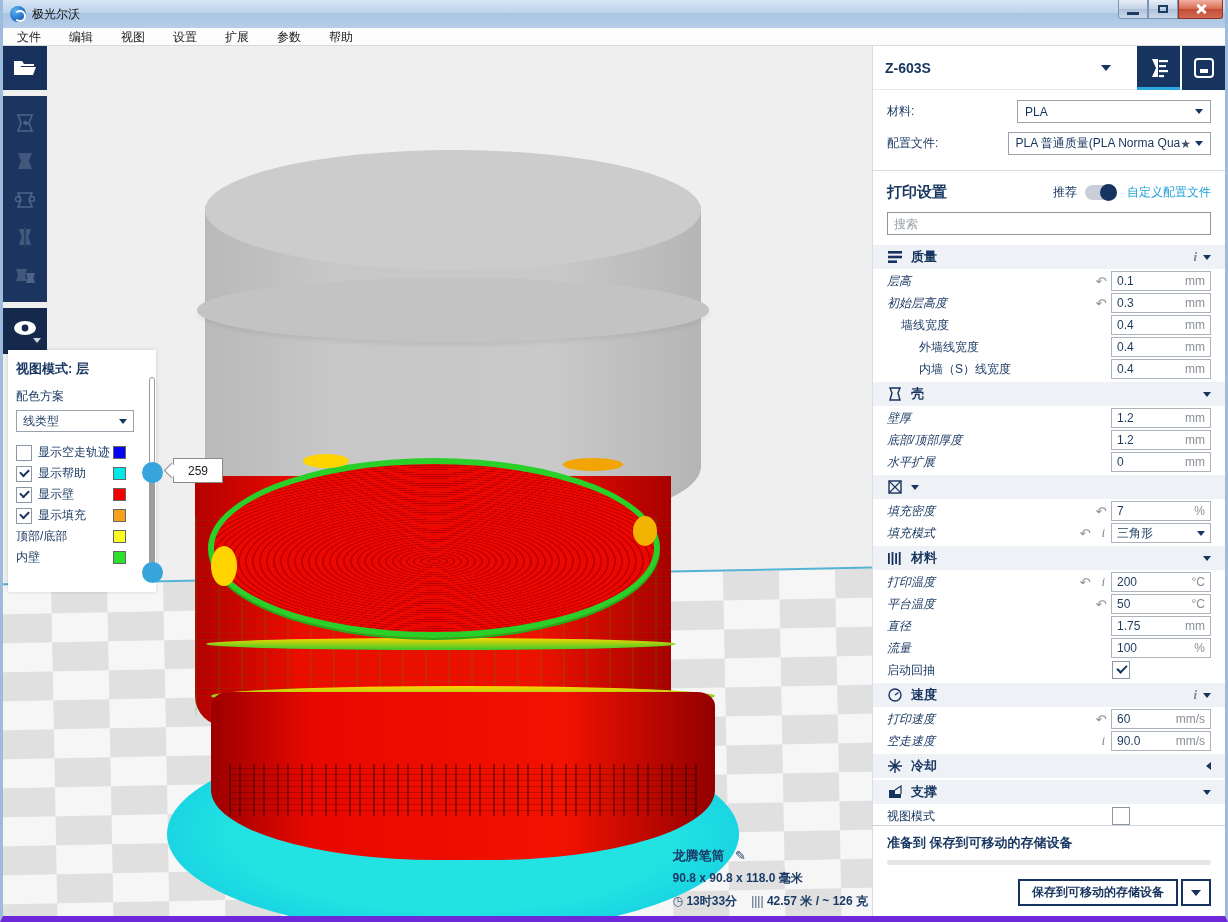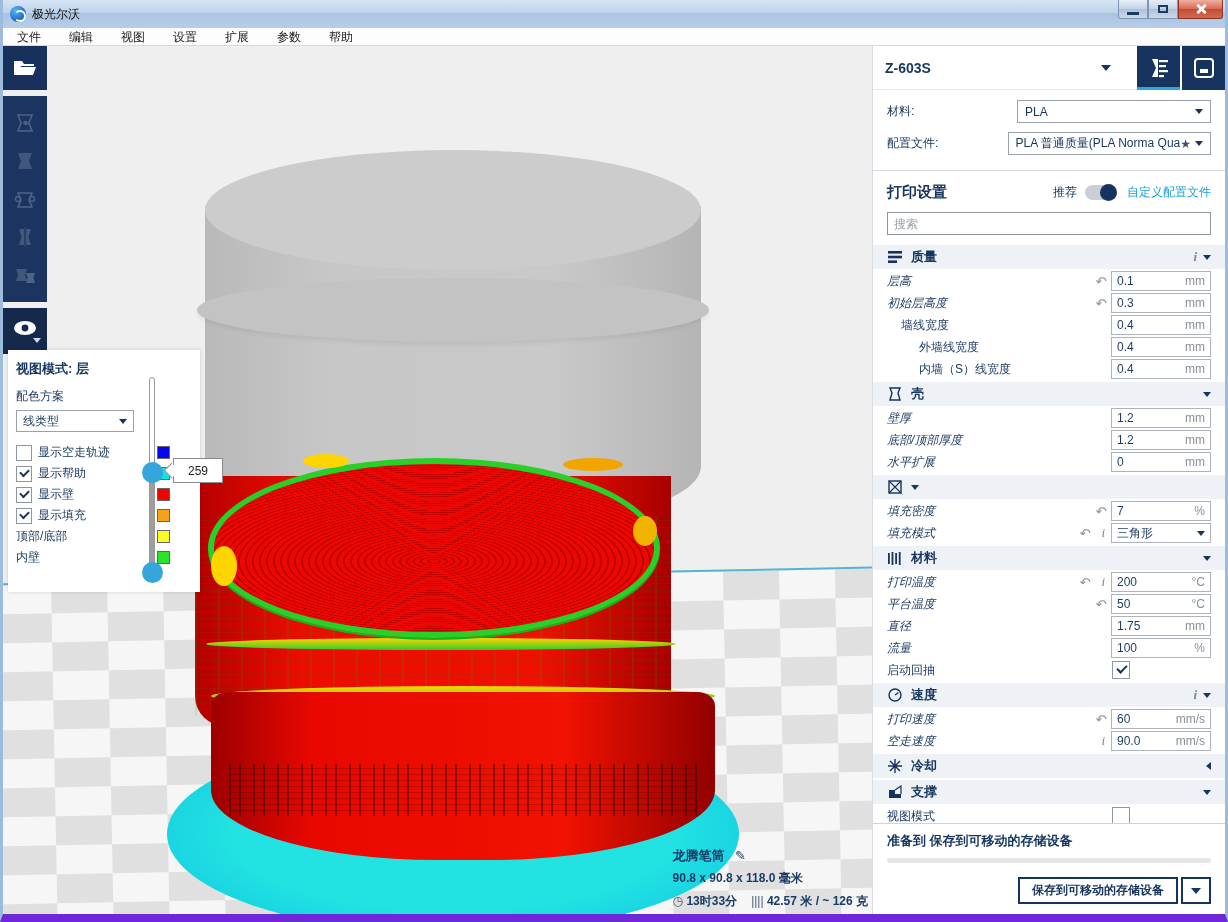--- a/index.html
+++ b/index.html
@@ -1,18 +1,18 @@
 <!DOCTYPE html>
 <html><head>
 <meta charset="utf-8">
 <style>
   *{margin:0;padding:0;box-sizing:border-box;font-family:"Liberation Sans","DejaVu Sans",sans-serif;}
   html,body{width:1228px;height:922px;overflow:hidden;}
   body{background:#9dbbdd;}
-  .window{width:1228px;height:922px;border-left:3px solid #9dbbdd;border-right:3px solid #9dbbdd;border-bottom:8px solid #6d28d9;display:flex;flex-direction:column;background:#ffffff;}
+  .window{width:1228px;height:922px;border-left:3px solid #9dbbdd;border-right:3px solid #9dbbdd;border-bottom:6px solid #6d28d9;display:flex;flex-direction:column;background:#ffffff;}
   
   .titlebar{height:28px;background:linear-gradient(180deg,#d7e5f4 0%,#bdd3ea 45%,#a9c5e3 46%,#b6cde8 100%);display:flex;align-items:center;position:relative;flex:none;}
   .app-logo{width:16px;height:16px;border-radius:50%;margin-left:7px;background:radial-gradient(circle at 35% 30%,#5cb4f2,#1c64c2 70%,#0e4a9e);position:relative;flex:none;}
   .app-logo::after{content:"";position:absolute;left:4px;top:4px;width:8px;height:8px;border:2px solid #fff;border-left-color:transparent;border-radius:50%;}
   .title-text{font-size:12px;color:#111;margin-left:6px;}
   .winbtns{position:absolute;right:2px;top:0;display:flex;}
   .winbtn{width:30px;height:19px;border:1px solid #7e96b5;border-top:none;background:linear-gradient(180deg,#e7eff8,#c2d2e6 50%,#aebfd8 51%,#cbd9ea);display:flex;align-items:center;justify-content:center;position:relative;}
   .winbtn.min{border-radius:0 0 0 3px;}
   .winbtn.close{width:45px;background:linear-gradient(180deg,#f0b0a2,#d86a50 50%,#c34c34 51%,#d06a52);border-color:#8e3426;border-radius:0 0 3px 0;}
   .glyph-min{width:12px;height:3px;background:#1d3a5f;margin-top:8px;}
@@ -42,21 +42,21 @@
   .base-ring{position:absolute;left:208px;top:640px;width:504px;height:20px;border-radius:50%;background:linear-gradient(180deg,#ffd400,#30c830);}
   .base-pattern{position:absolute;left:226px;top:718px;width:468px;height:52px;background:repeating-linear-gradient(90deg,rgba(40,0,0,.55) 0 2px,transparent 2px 10px,rgba(40,0,0,.55) 10px 12px,transparent 12px 24px),repeating-linear-gradient(0deg,transparent 0 5px,rgba(0,0,0,.25) 5px 6px);opacity:.8;}
   .brim-disc{position:absolute;left:164px;top:688px;width:572px;height:200px;border-radius:50%;background:radial-gradient(ellipse at 50% 50%,#22e2e2 0 55%,#17d2e2 75%,#0fc3da),repeating-radial-gradient(ellipse at 50% 50%,rgba(0,80,100,.20) 0 2px,transparent 2px 7px);}
   
   .tile{position:absolute;left:0;background:#17305c;}
   .tile-folder{top:0;width:44px;height:44px;display:flex;align-items:center;justify-content:center;}
   .tile-tools{top:50px;width:44px;height:206px;display:flex;flex-direction:column;align-items:center;justify-content:space-around;padding:8px 0;background:#1b3560;}
   .tile-eye{top:262px;width:44px;height:46px;display:flex;align-items:center;justify-content:center;flex-direction:column;background:#15294d;}
   .eye-chev{width:0;height:0;border-left:4px solid transparent;border-right:4px solid transparent;border-top:5px solid #cfd8e6;margin-top:2px;align-self:flex-end;margin-right:6px;}
   
-  .view-panel{position:absolute;left:5px;top:304px;width:192px;height:242px;background:#fff;box-shadow:0 0 4px rgba(0,0,0,.15);padding:10px 8px 0 8px;font-size:12px;color:#16355f;}
+  .view-panel{position:absolute;left:5px;top:304px;width:148px;height:242px;background:#fff;box-shadow:0 0 4px rgba(0,0,0,.15);padding:10px 8px 0 8px;font-size:12px;color:#16355f;}
   .vp-title{font-weight:bold;font-size:13px;margin-bottom:10px;}
   .vp-sub{margin-bottom:5px;}
   .vp-select{width:118px;height:22px;border:1px solid #9aa2ac;display:flex;align-items:center;padding:0 6px;justify-content:space-between;margin-bottom:10px;background:#fff;}
   .vp-row{display:flex;align-items:center;height:21px;}
   .cb{width:16px;height:16px;border:1px solid #8d97a3;background:#fff;flex:none;margin-right:6px;position:relative;}
   .cb.checked::after{content:"";position:absolute;left:3px;top:2px;width:7px;height:4px;border-left:2px solid #17335f;border-bottom:2px solid #17335f;transform:rotate(-45deg);}
   .vp-label{flex:1;white-space:nowrap;}
   .swatch{width:13px;height:13px;border:1px solid #666;flex:none;margin-right:22px;}
   
   .layer-slider-track{position:absolute;left:146px;top:331px;width:6px;height:200px;border:1px solid #9a9a9a;border-radius:3px;background:linear-gradient(180deg,#ffffff 0 47%,#9e9e9e 47%);}

